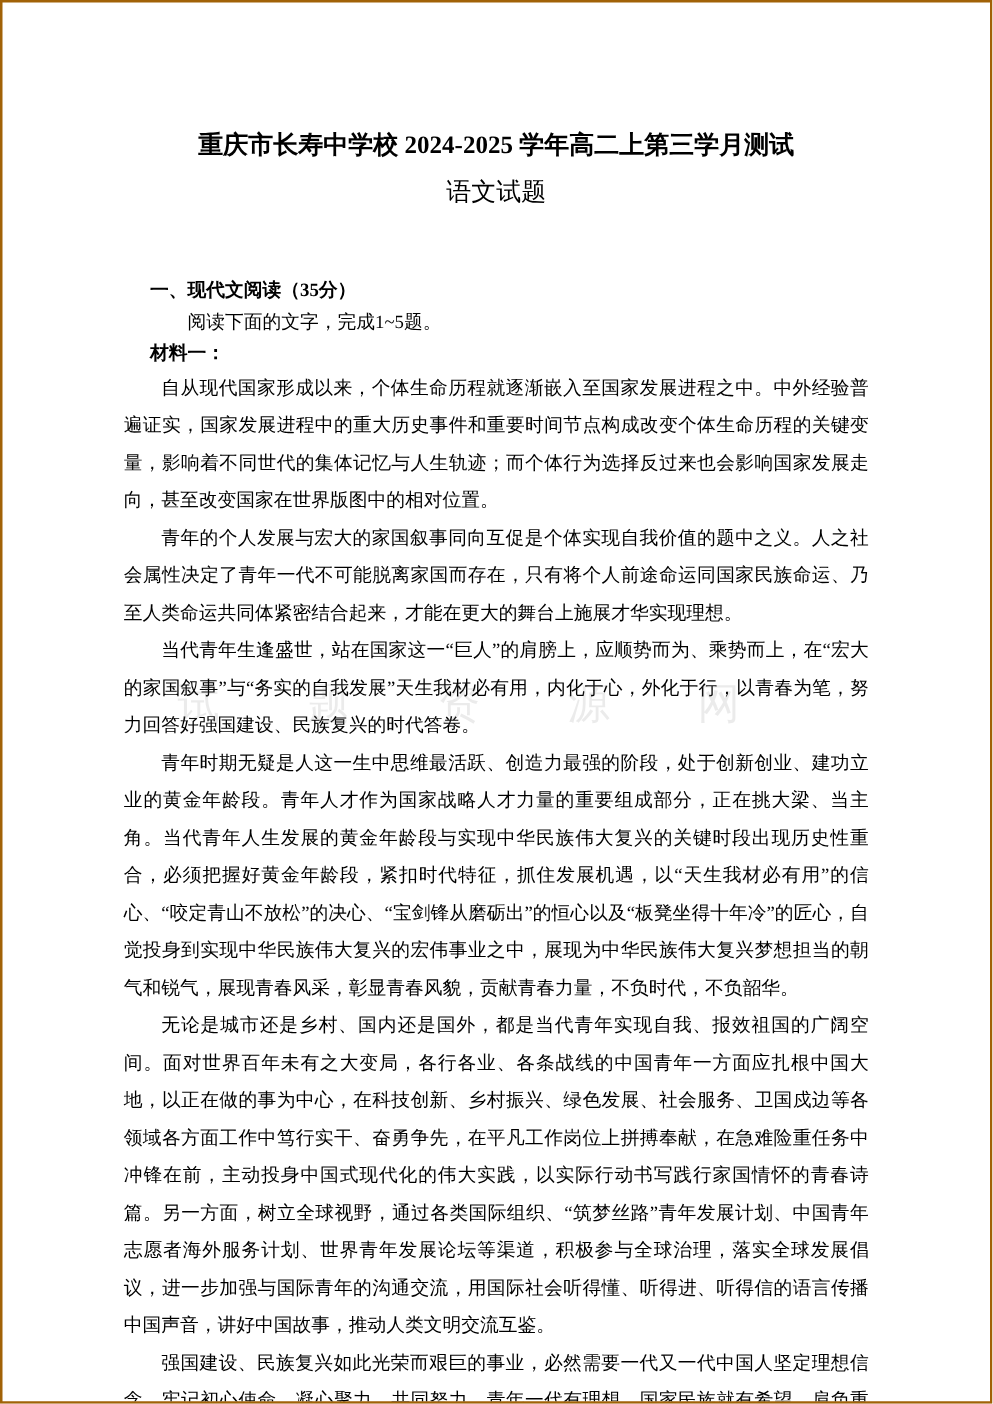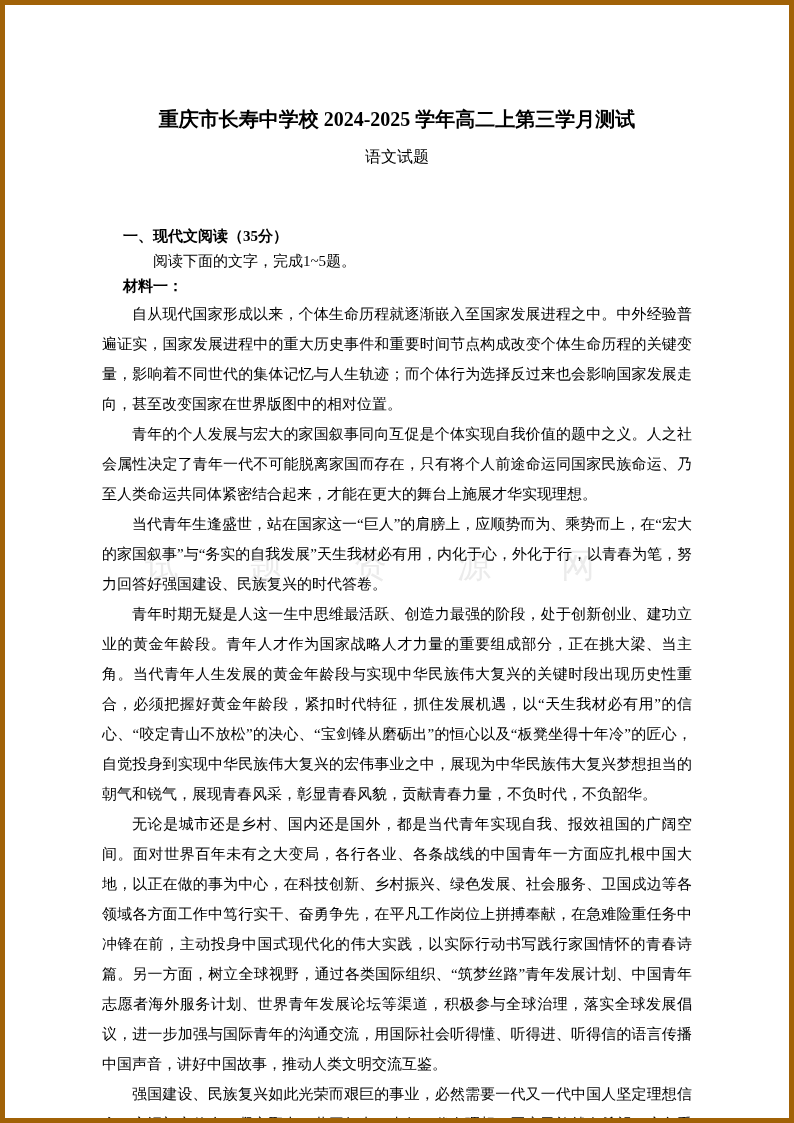--- a/index.html
+++ b/index.html
@@ -4,34 +4,34 @@
 <style>
   * { margin: 0; padding: 0; box-sizing: border-box; }
   html, body {
     background: #ffffff;
     font-family: "Liberation Serif", "DejaVu Serif", serif;
   }
   .page {
     width: 794px;
     height: 1123px;
     background: #ffffff;
-    border: 5px solid #a16207;
+    border: 2px solid #a16207;
     padding: 100px 97px 0 97px;
     position: relative;
     overflow: hidden;
     color: #000000;
   }
   .doc-title {
     font-size: 20px;
     font-weight: bold;
     text-align: center;
     line-height: 28px;
   }
   .doc-subtitle {
-    font-size: 16px;
+    font-size: 20px;
     font-weight: normal;
     text-align: center;
     line-height: 24px;
     margin-top: 12px;
   }
   .sec-heading {
     font-size: 15px;
     font-weight: bold;
     line-height: 22px;
     margin: 56px 0 3px 21px;

